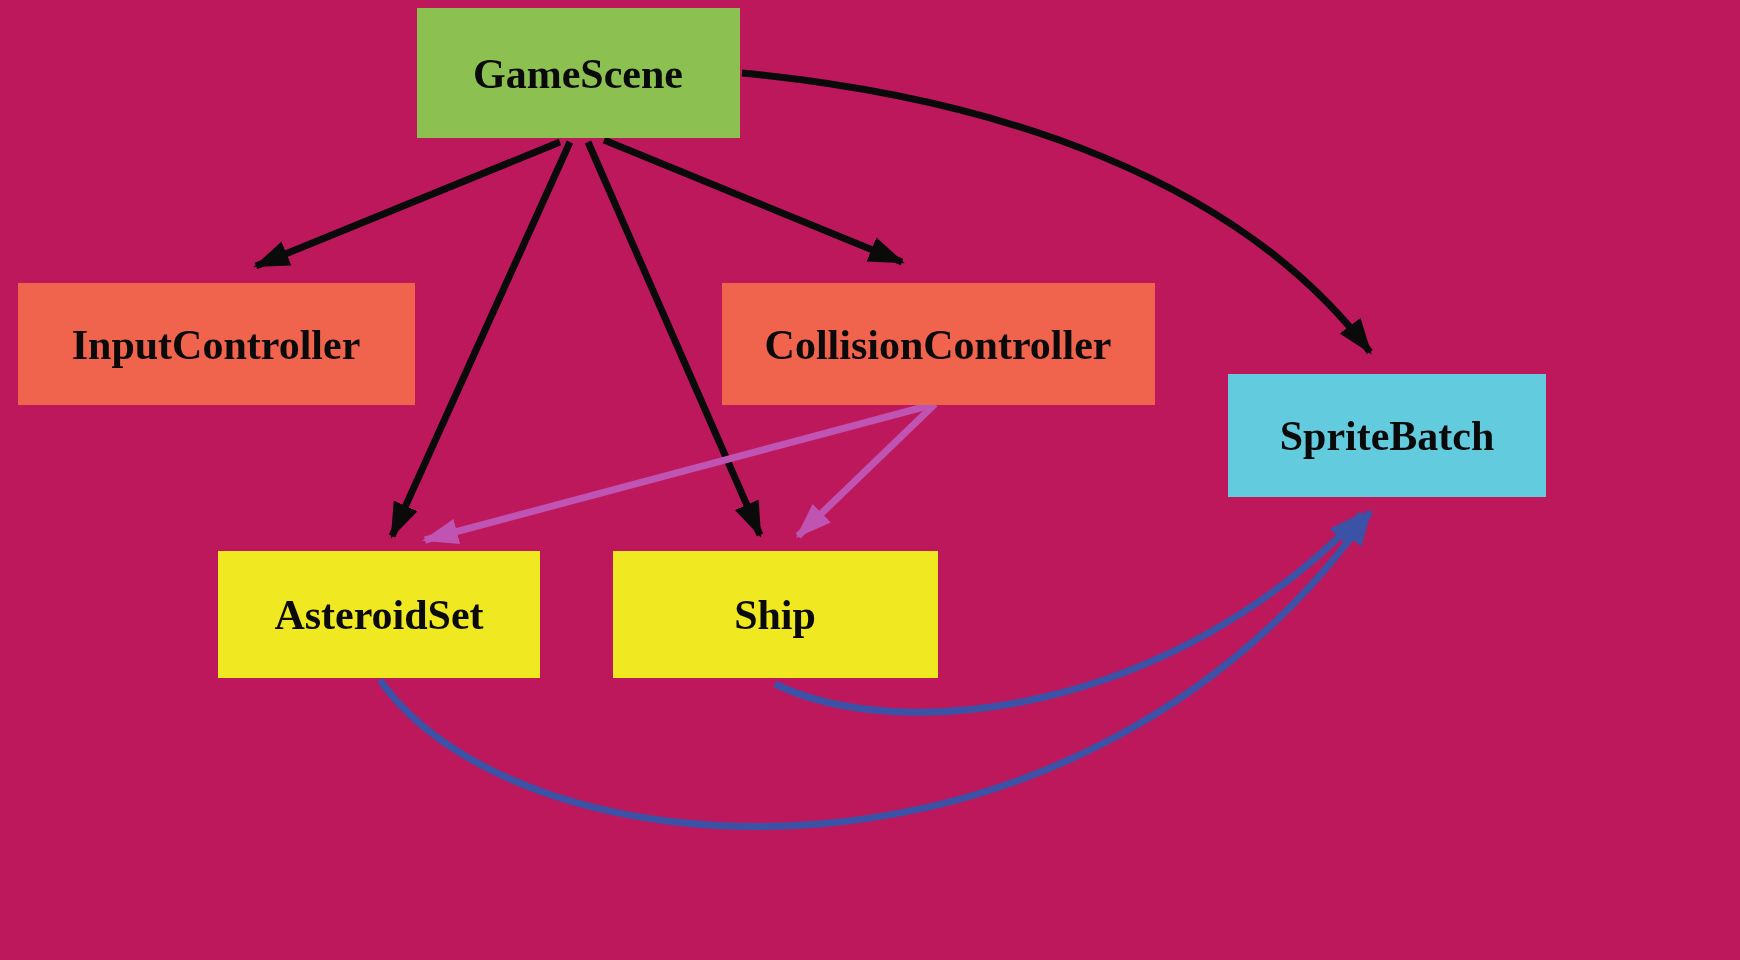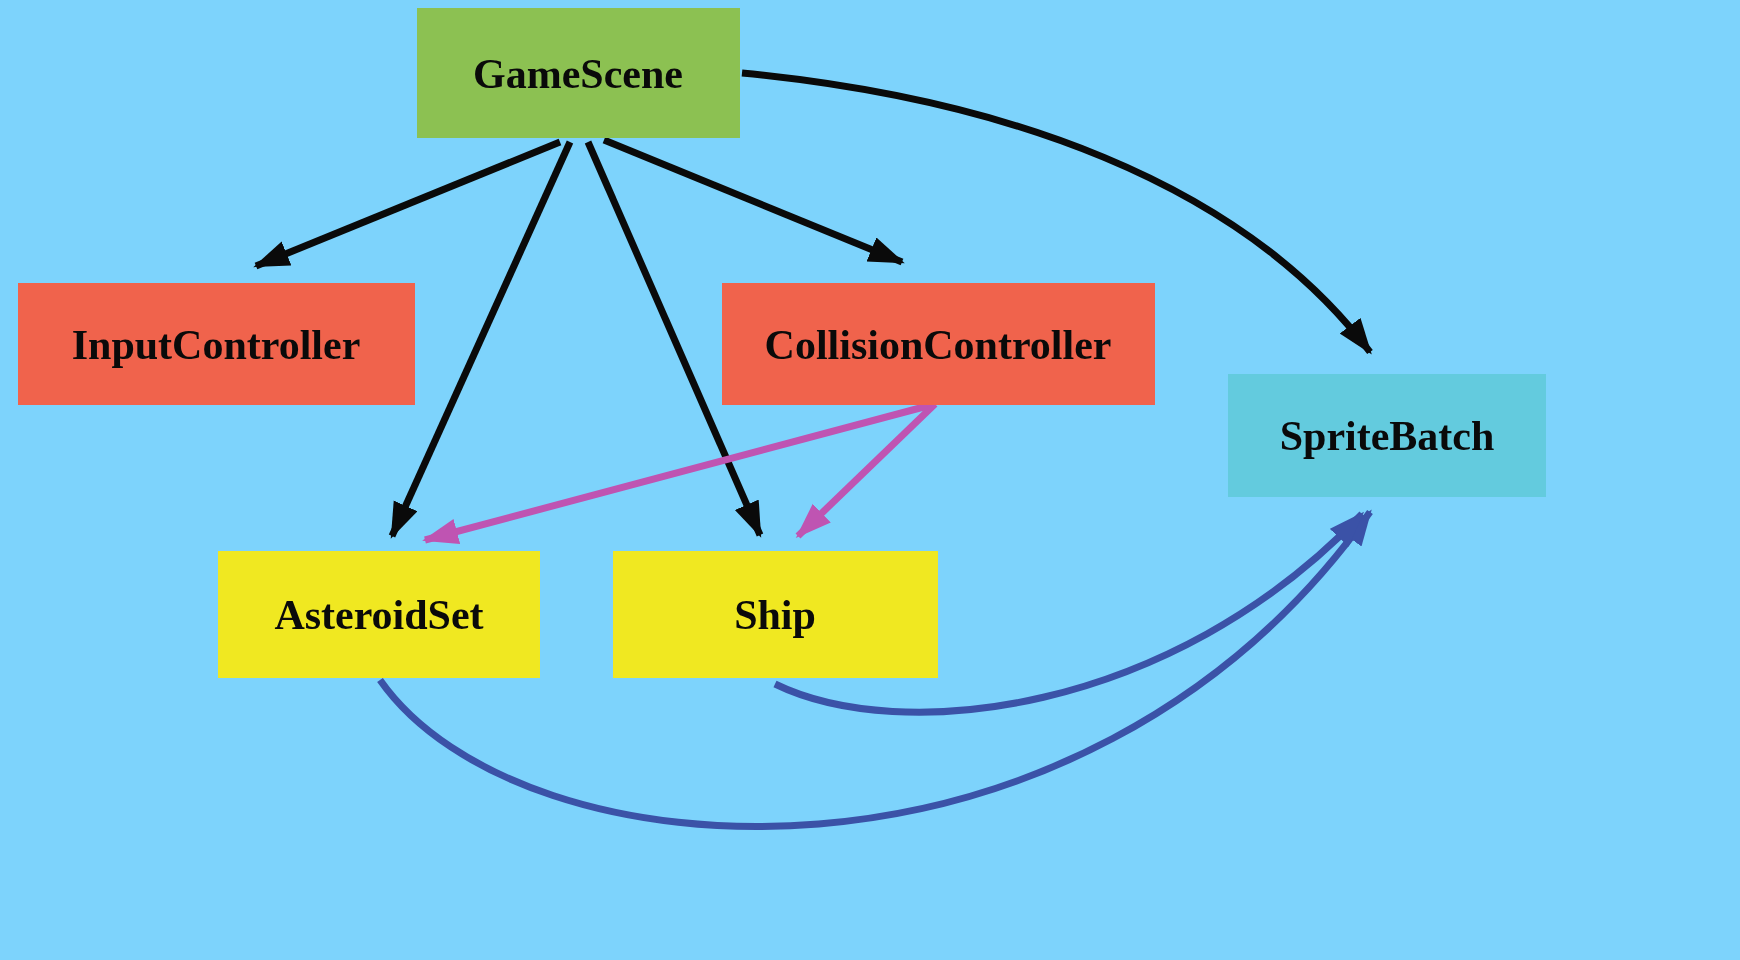--- a/index.html
+++ b/index.html
@@ -5,21 +5,21 @@
   html, body {
     margin: 0;
     padding: 0;
     background: #ffffff;
     font-family: "Liberation Serif", serif;
   }
   .canvas {
     position: relative;
     width: 1740px;
     height: 960px;
-    background: #7dd3fc;
+    background: #be185d;
     overflow: hidden;
   }
   svg { display: block; }
   .node-label {
     font-family: "Liberation Serif", serif;
     font-weight: bold;
     font-size: 42px;
     fill: #0a0a0a;
     text-anchor: middle;
   }

